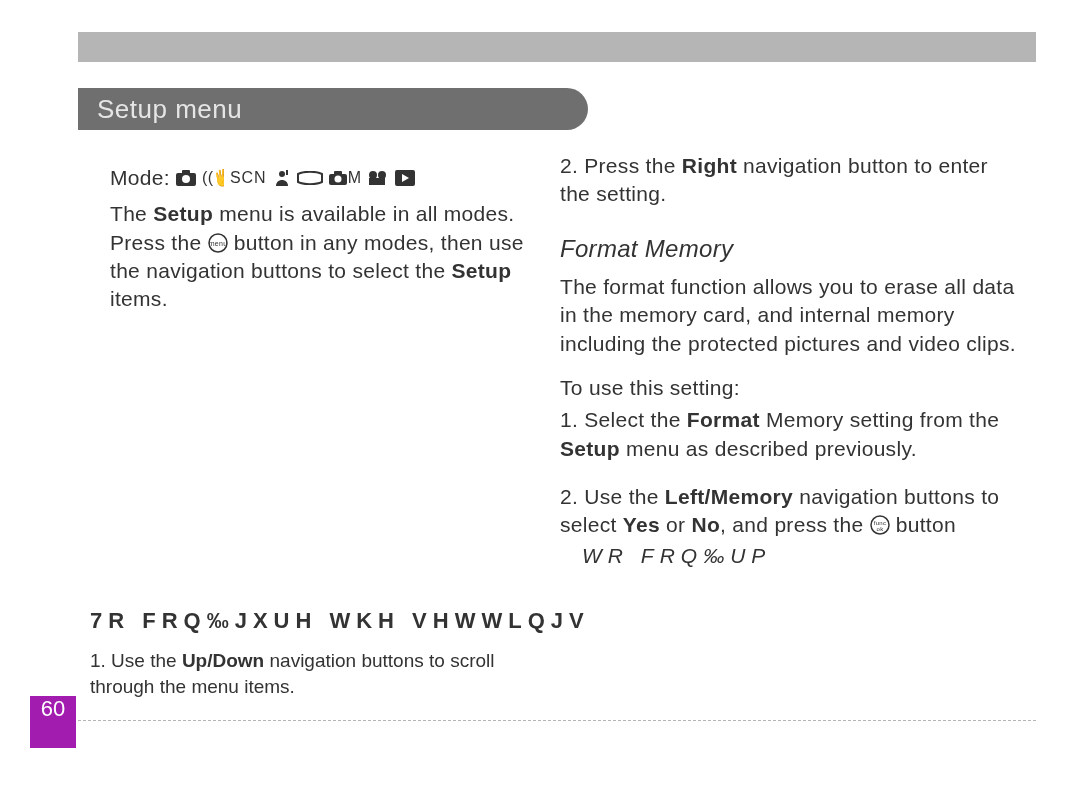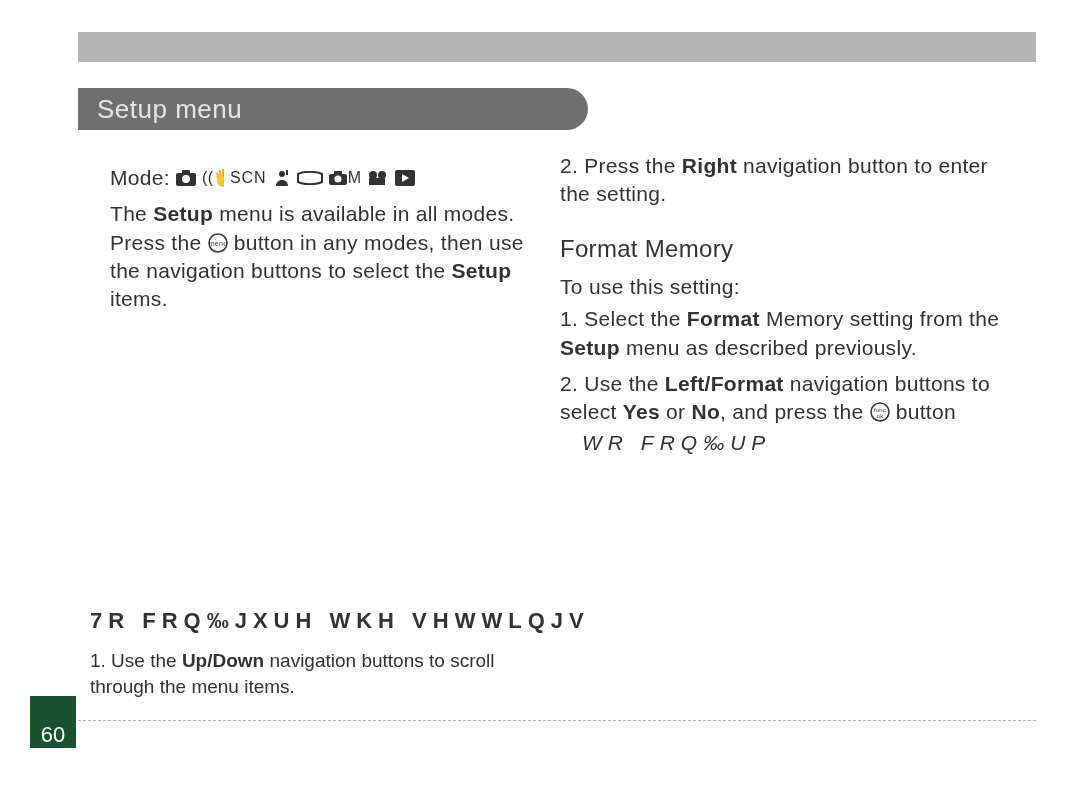--- a/index.html
+++ b/index.html
@@ -57,21 +57,21 @@
   .mode-row {
     display: flex;
     align-items: center;
     gap: 6px;
     flex-wrap: wrap;
     font-size: 21px;
     margin-bottom: 8px;
   }
   .mode-row .icon { display: inline-flex; align-items: center; }
   .para { margin-bottom: 16px; }
-  .heading2 { font-size: 24px; margin: 24px 0 8px 0; letter-spacing: 0.3px; }
+  .heading2 { font-size: 24px; margin: 24px 0 8px 0; letter-spacing: 0.3px; font-style: italic; }
   .bold { font-weight: 700; }
   .cfg-heading {
     position: absolute;
     left: 90px;
     top: 608px;
     font-size: 22px;
     letter-spacing: 6px;
     font-weight: bold;
   }
   .cfg-ol {
@@ -87,25 +87,25 @@
     margin-top: 2px;
     padding-left: 22px;
     font-style: italic;
   }
   .page-num {
     position: absolute;
     left: 30px;
     top: 696px;
     width: 46px;
     height: 52px;
-    background: #14532d;
+    background: #a21caf;
     color: #fff;
     font-size: 22px;
     display: flex;
-    align-items: flex-end;
+    align-items: flex-start;
     justify-content: center;
   }
   .bottom-rule {
     position: absolute;
     left: 78px;
     right: 44px;
     top: 720px;
     border-top: 1px dashed #b5b5b5;
   }
   .inline-icon {
@@ -197,29 +197,30 @@
 </div>
 
 <div class="col-right">
   <div class="para">
     <span>2. Press the </span><span class="bold">Right</span><span>  navigation button to enter the setting.</span>
   </div>
 
 
   <div class="heading2">Format Memory</div>
 
+  <div class="para">The format function allows you to erase all data in the memory card, and internal memory including the protected pictures and video clips.</div>
 
   <div class="para" style="margin-top:5px;margin-bottom:4px;">To use this setting:</div>
 
-  <div class="para" style="margin-bottom:8px;">
+  <div class="para" style="margin-bottom:20px;">
     <span>1. Select the </span><span class="bold">Format</span><span>  Memory  setting from the </span><span class="bold">Setup</span><span>  menu as described previously.</span>
   </div>
 
   <div>
-    <span>2. Use the </span><span class="bold">Left/Format</span><span>  navigation buttons to select </span><span class="bold">Yes</span><span> or </span><span class="bold">No</span><span>, and press the </span><span class="inline-icon"><svg width="20" height="20" viewBox="0 0 20 20">
+    <span>2. Use the </span><span class="bold">Left/Memory</span><span>  navigation buttons to select </span><span class="bold">Yes</span><span> or </span><span class="bold">No</span><span>, and press the </span><span class="inline-icon"><svg width="20" height="20" viewBox="0 0 20 20">
           <circle cx="10" cy="10" r="9" fill="none" stroke="#333" stroke-width="1.5"></circle>
           <text x="10" y="10" text-anchor="middle" font-size="6" fill="#333">func</text>
           <text x="10" y="16" text-anchor="middle" font-size="6" fill="#333">ok</text>
         </svg></span><span> button</span>
     <div class="wr-line">WR FRQ‰UP</div>
   </div>
 </div>
 
 <div class="page-num">
     <span>60</span>

